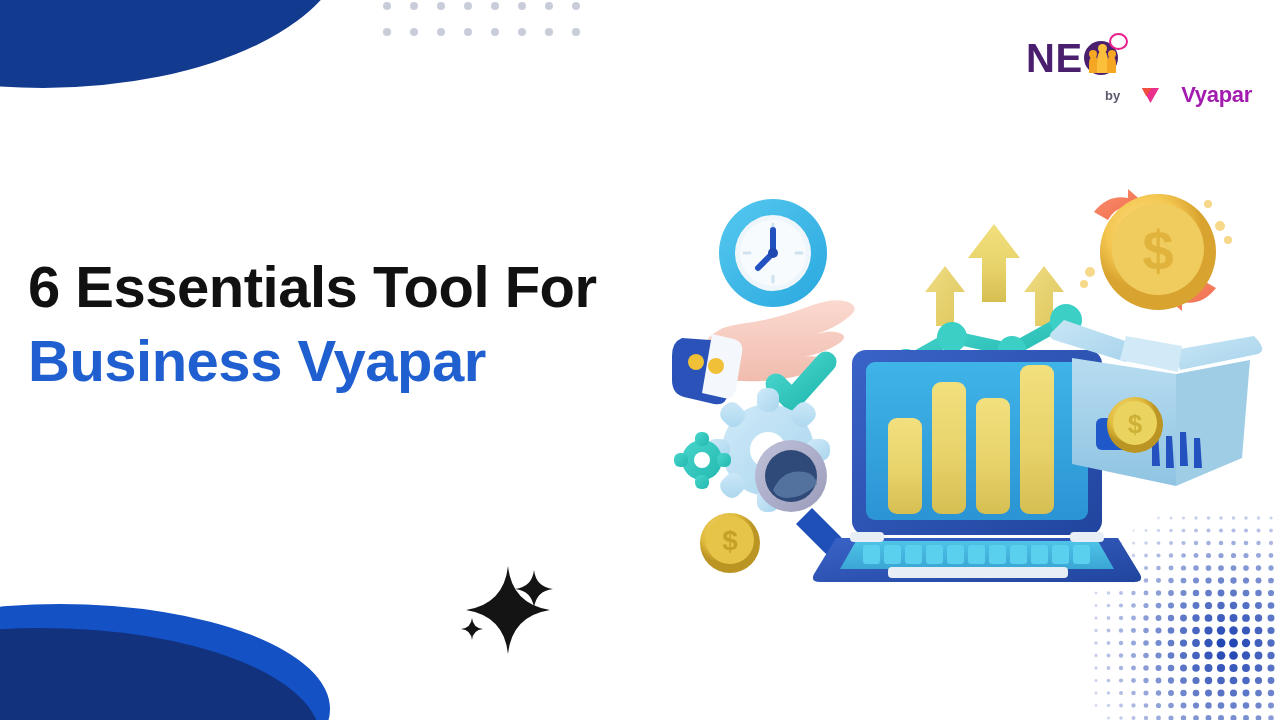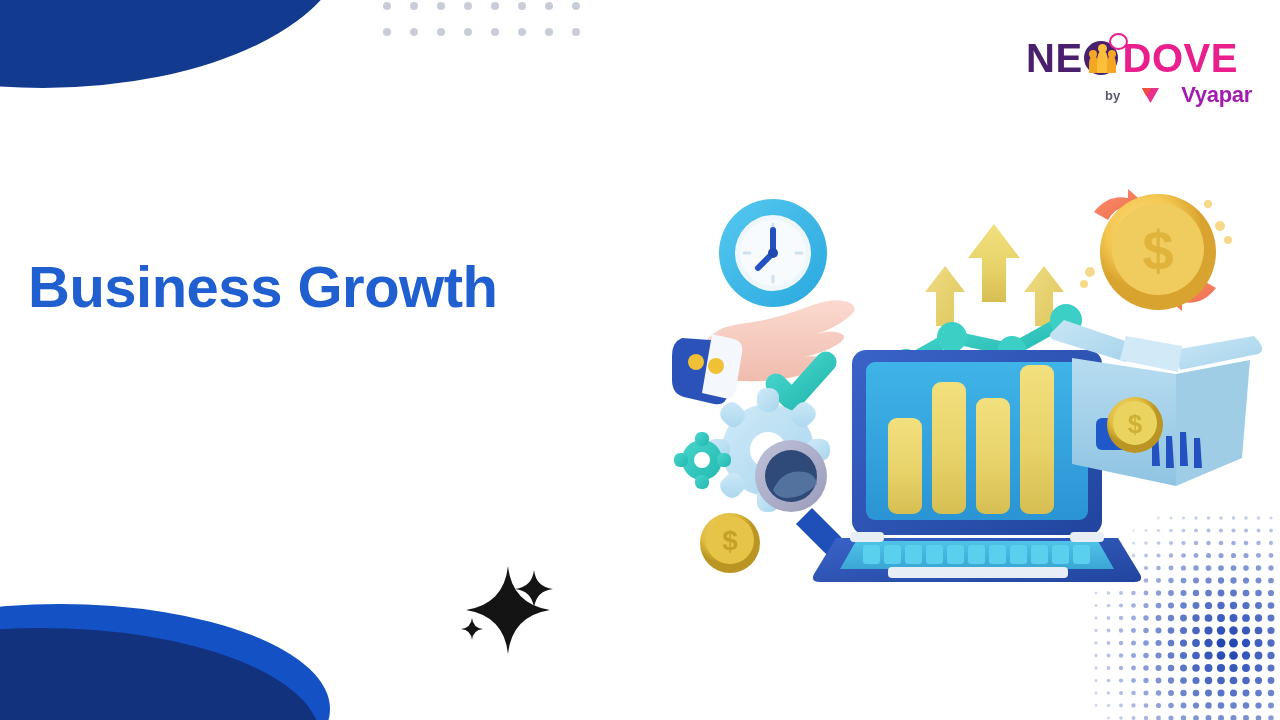--- a/index.html
+++ b/index.html
@@ -652,34 +652,34 @@
       <span class="logo-mark">
         <span class="circ"></span>
         <span class="p1"></span>
           <span class="p2"></span>
           <span class="p3"></span>
         <span class="h1"></span>
           <span class="h2"></span>
           <span class="h3"></span>
         <span class="bubble"></span>
       </span>
-      <span class="logo-dove">DOVE</span>
     </div>
     <div class="logo-sub">
       <span class="logo-by">by</span>
       <svg class="vy-mark" viewBox="0 0 20 18">
         <path d="M1 1 L19 1 L10 17 Z" fill="#e8308c"></path>
         <path d="M1 1 L11 1 L5.5 10 Z" fill="#f04e3e"></path>
       </svg>
       <span class="logo-vyapar">Vyapar</span>
     </div>
   </div>
 
   <div class="headline">
-    <div class="l2">Business Growth</div>
+    <div class="l1">6 Essentials Tool For</div>
+    <div class="l2">Business Vyapar</div>
   </div>
 
   <svg class="illustration" viewBox="0 0 610 450">
     <defs>
       <linearGradient id="gYel" x1="0" y1="0" x2="0" y2="1">
         <stop offset="0%" stop-color="#f2e07e"></stop>
           <stop offset="55%" stop-color="#e8d36a"></stop>
           <stop offset="100%" stop-color="#d6be52"></stop>
       </linearGradient>
       <linearGradient id="gYelA" x1="0" y1="0" x2="1" y2="1">

